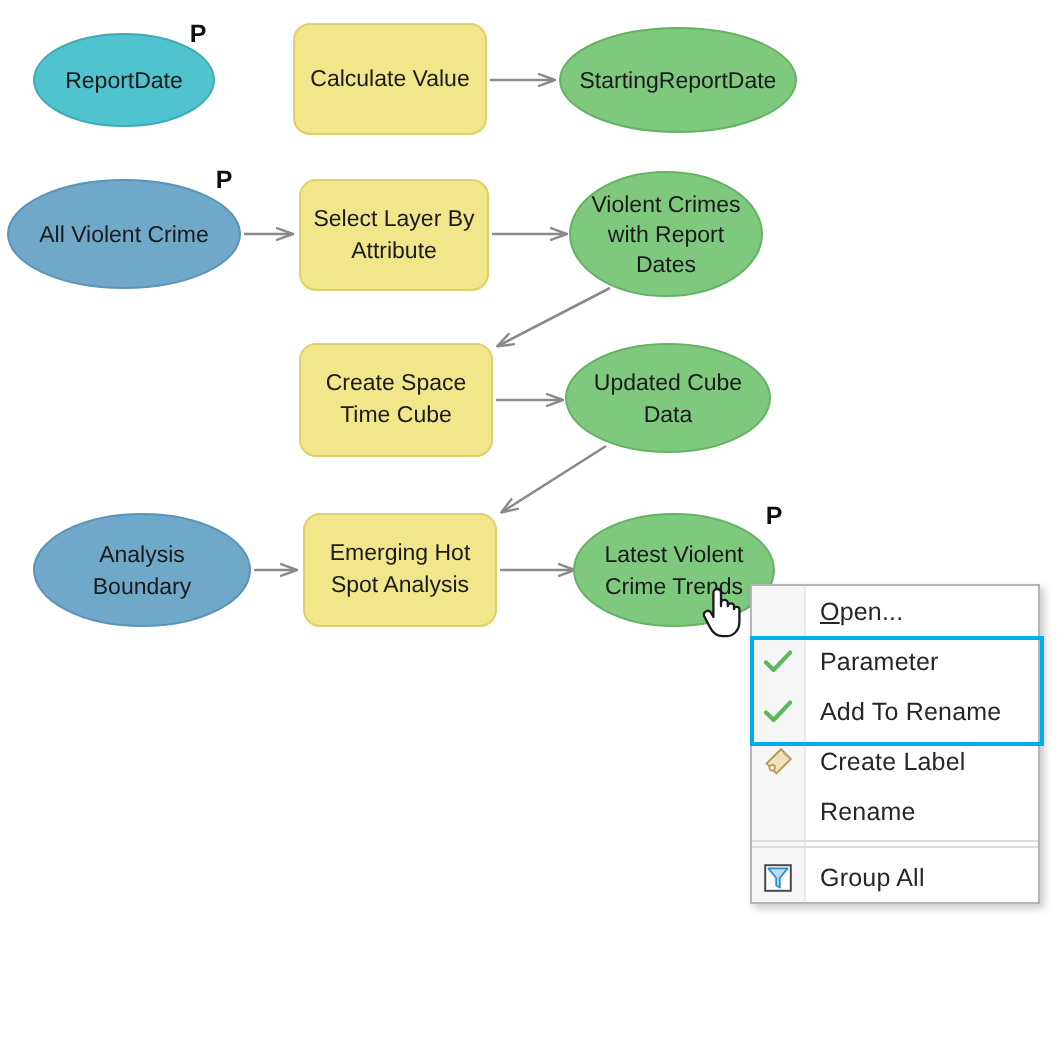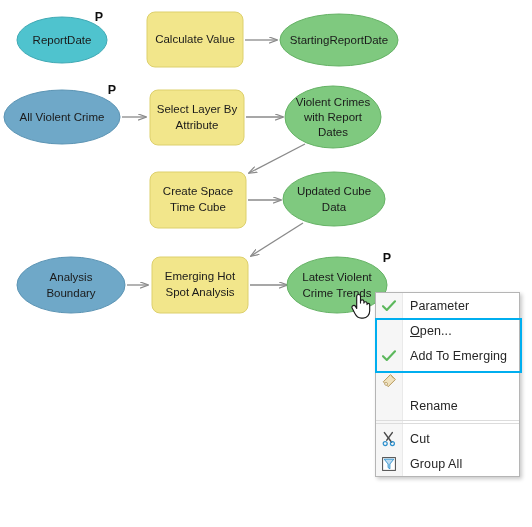--- a/index.html
+++ b/index.html
@@ -218,73 +218,63 @@
       <text class="node-label" x="337" y="278">Latest Violent</text>
       <text class="node-label" x="337" y="294">Crime Trends</text>
     </g>
     <text class="param-flag" x="387" y="262">P</text>
   </svg>
 
   <div id="context-menu">
     <div class="gutter"></div>
 
     <div class="menu-item">
+      <span class="mi-icon"></span>
+      <span class="mi-label"><u>O</u>pen...</span>
+    </div>
+
+    <div class="menu-item">
       <span class="mi-icon">
         <svg class="check" viewBox="0 0 14 12" xmlns="http://www.w3.org/2000/svg">
           <path d="M1,6.2 L4.8,10 L13,1.3" fill="none" stroke="#5CB85C" stroke-width="2.1" stroke-linecap="round" stroke-linejoin="round"></path>
         </svg>
       </span>
       <span class="mi-label">Parameter</span>
     </div>
 
     <div class="menu-item">
-      <span class="mi-icon"></span>
-      <span class="mi-label"><u>O</u>pen...</span>
-    </div>
-
-    <div class="menu-item">
       <span class="mi-icon">
         <svg class="check" viewBox="0 0 14 12" xmlns="http://www.w3.org/2000/svg">
           <path d="M1,6.2 L4.8,10 L13,1.3" fill="none" stroke="#5CB85C" stroke-width="2.1" stroke-linecap="round" stroke-linejoin="round"></path>
         </svg>
       </span>
-      <span class="mi-label">Add To Emerging</span>
+      <span class="mi-label">Add To Rename</span>
     </div>
 
     <div class="menu-item">
       <span class="mi-icon">
         <svg width="16" height="16" viewBox="0 0 16 16" xmlns="http://www.w3.org/2000/svg">
           <path d="M9.5,1.6 L14.4,6.5 L7.2,13.7 L2.3,8.8 Z" fill="#F0E2BE" stroke="#B79A5E" stroke-width="1"></path>
           <circle cx="5.1" cy="10.9" r="1.4" fill="#ffffff" stroke="#B79A5E" stroke-width="0.9"></circle>
           <path d="M10.6,3.3 L12.8,5.5" stroke="#C9B077" stroke-width="1" fill="none"></path>
         </svg>
       </span>
+      <span class="mi-label">Create Label</span>
     </div>
 
     <div class="menu-item">
       <span class="mi-icon"></span>
       <span class="mi-label">Rename</span>
     </div>
 
     <div class="menu-sep"></div>
 
 
     <div class="menu-sep"></div>
 
-    <div class="menu-item">
-      <span class="mi-icon">
-        <svg width="16" height="16" viewBox="0 0 16 16" xmlns="http://www.w3.org/2000/svg">
-          <path d="M3.4,1.6 L10.6,11.3" stroke="#4a4a4a" stroke-width="1.5" fill="none" stroke-linecap="round"></path>
-          <path d="M11.3,1.6 L5.8,9.1" stroke="#4a4a4a" stroke-width="1.5" fill="none" stroke-linecap="round"></path>
-          <circle cx="4.2" cy="12.6" r="2" fill="none" stroke="#2C8FCC" stroke-width="1.2"></circle>
-          <circle cx="11.4" cy="12.6" r="2" fill="none" stroke="#2C8FCC" stroke-width="1.2"></circle>
-        </svg>
-      </span>
-      <span class="mi-label">Cut</span>
-    </div>
 
 
     <div class="menu-item">
       <span class="mi-icon">
         <svg width="16" height="16" viewBox="0 0 16 16" xmlns="http://www.w3.org/2000/svg">
           <rect x="1.6" y="1.6" width="12.8" height="12.8" fill="#ffffff" stroke="#4a4a4a" stroke-width="1"></rect>
           <path d="M3.2,3.2 L12.8,3.2 L8.9,8.0 L8.9,12.8 L7.1,11.6 L7.1,8.0 Z" fill="#BFDCF0" stroke="#2C8FCC" stroke-width="0.9" stroke-linejoin="round"></path>
         </svg>
       </span>
       <span class="mi-label">Group All</span>

